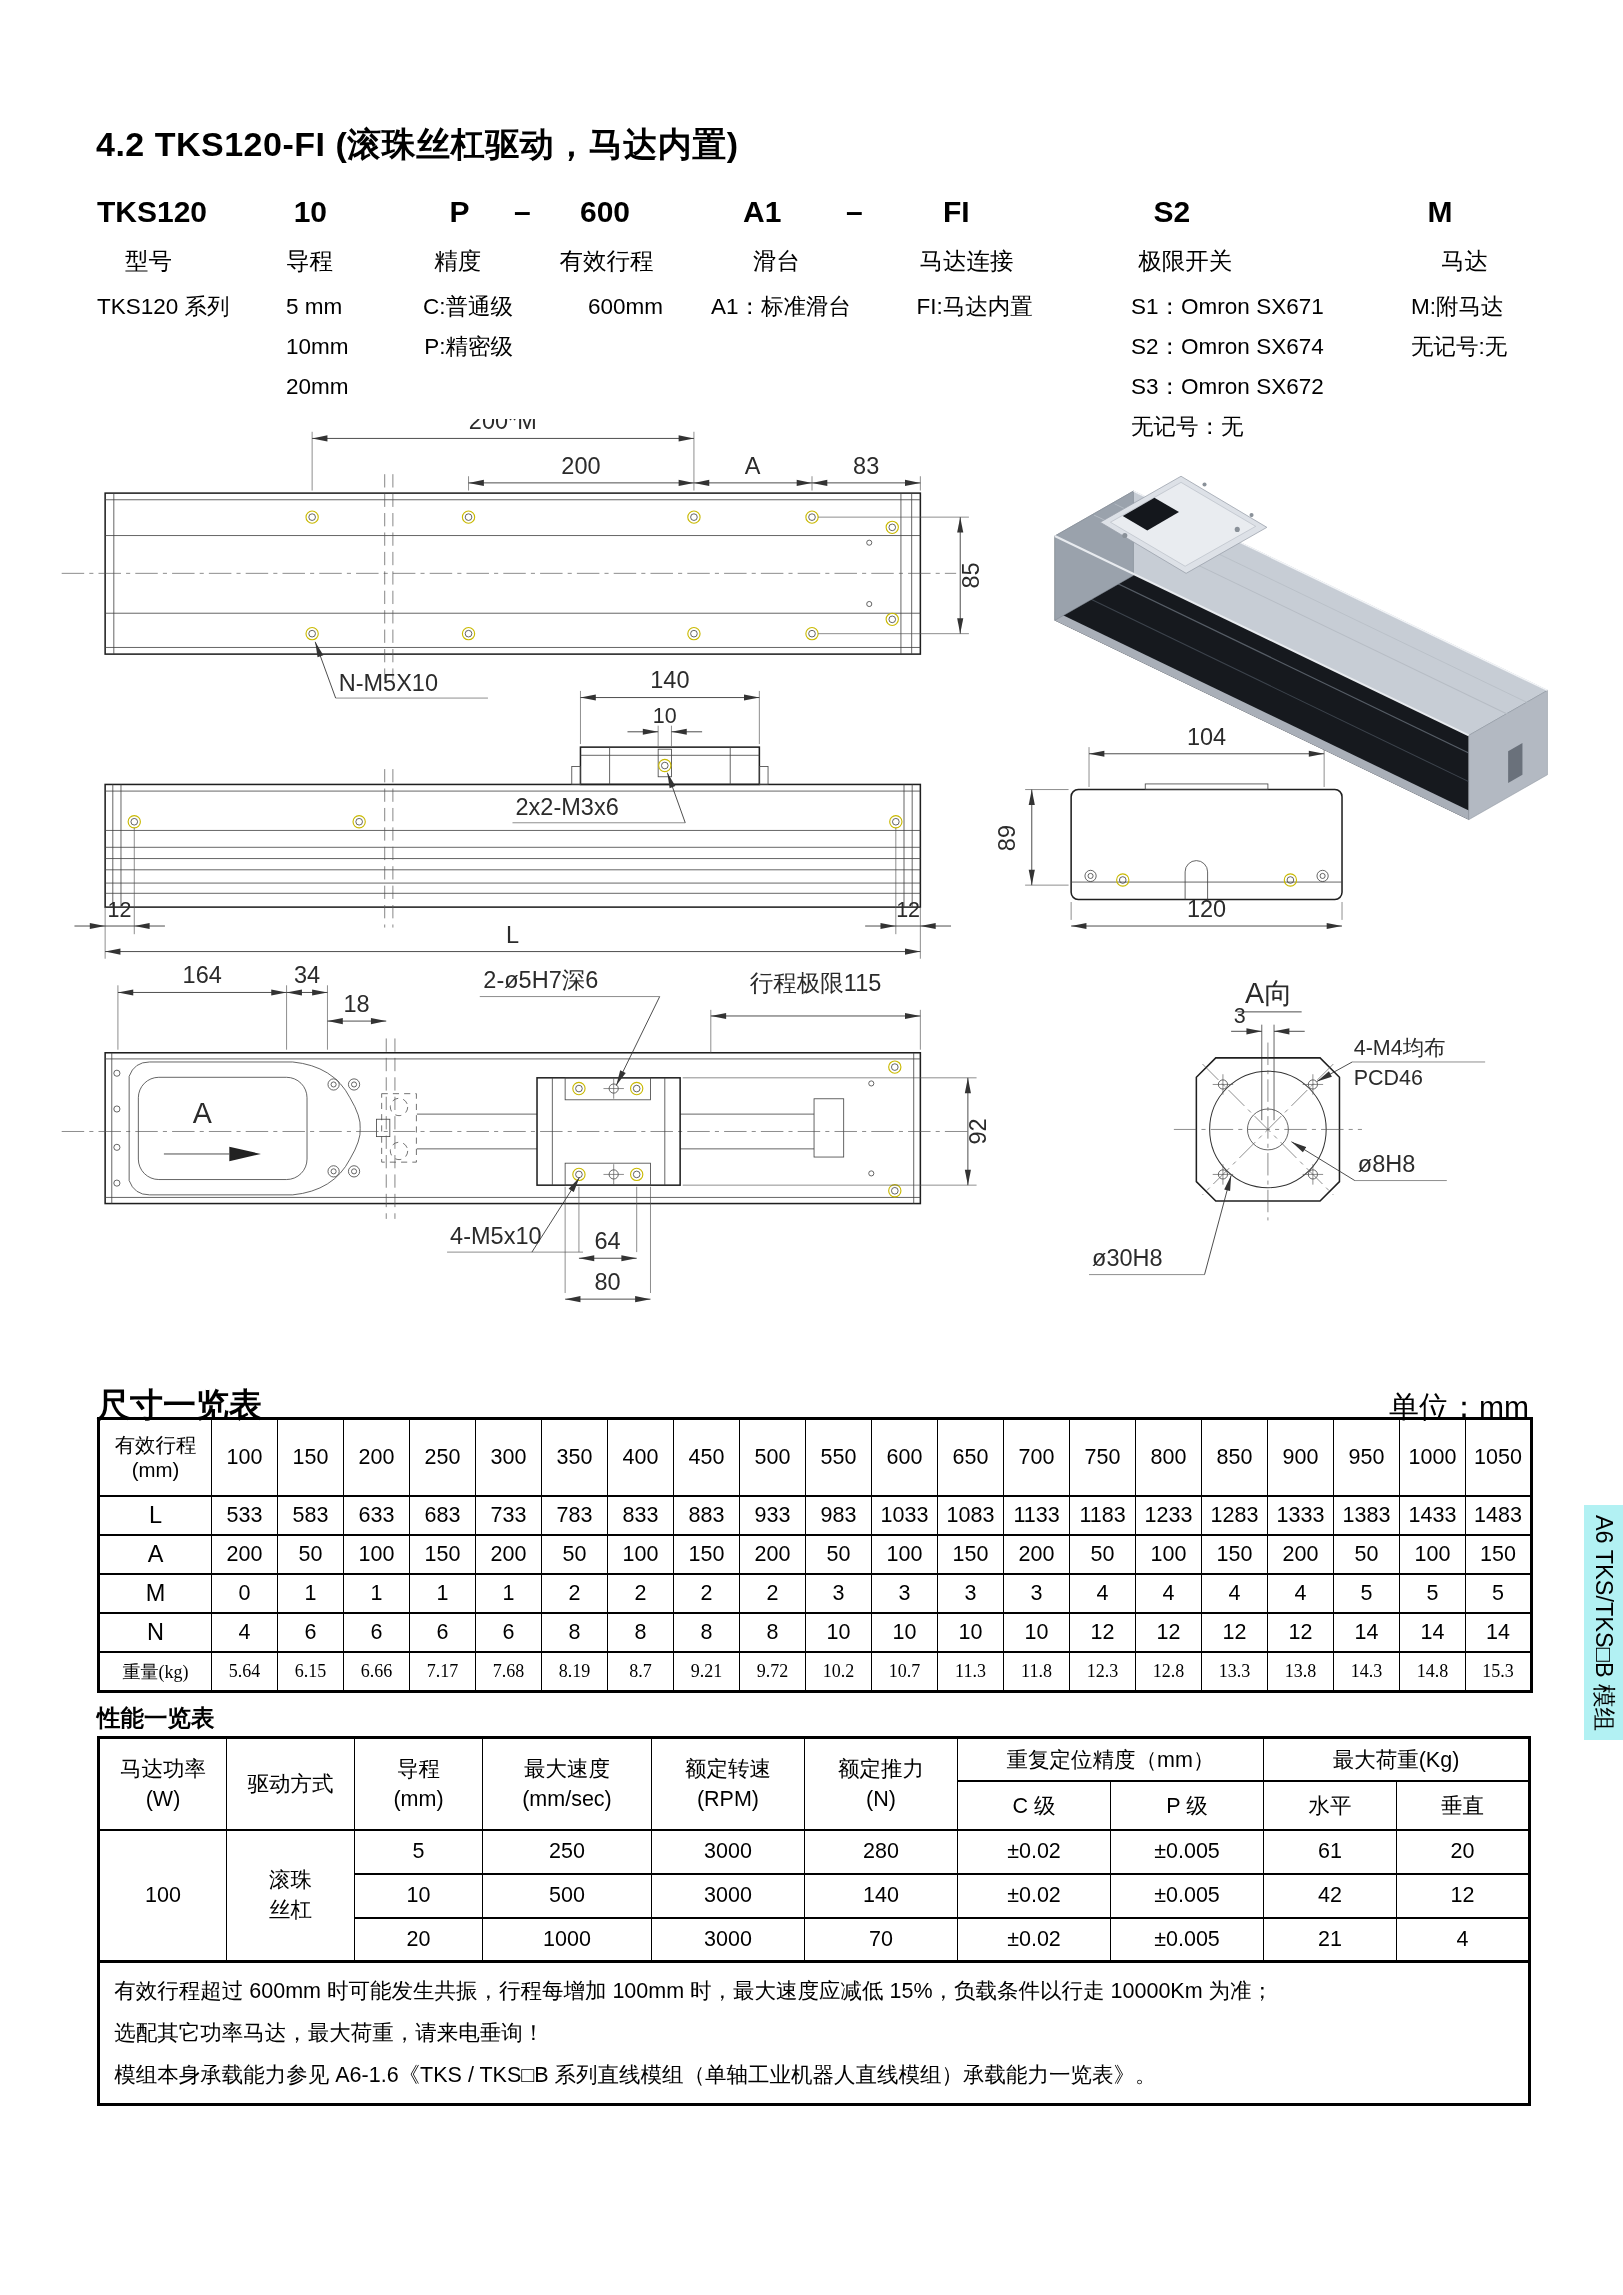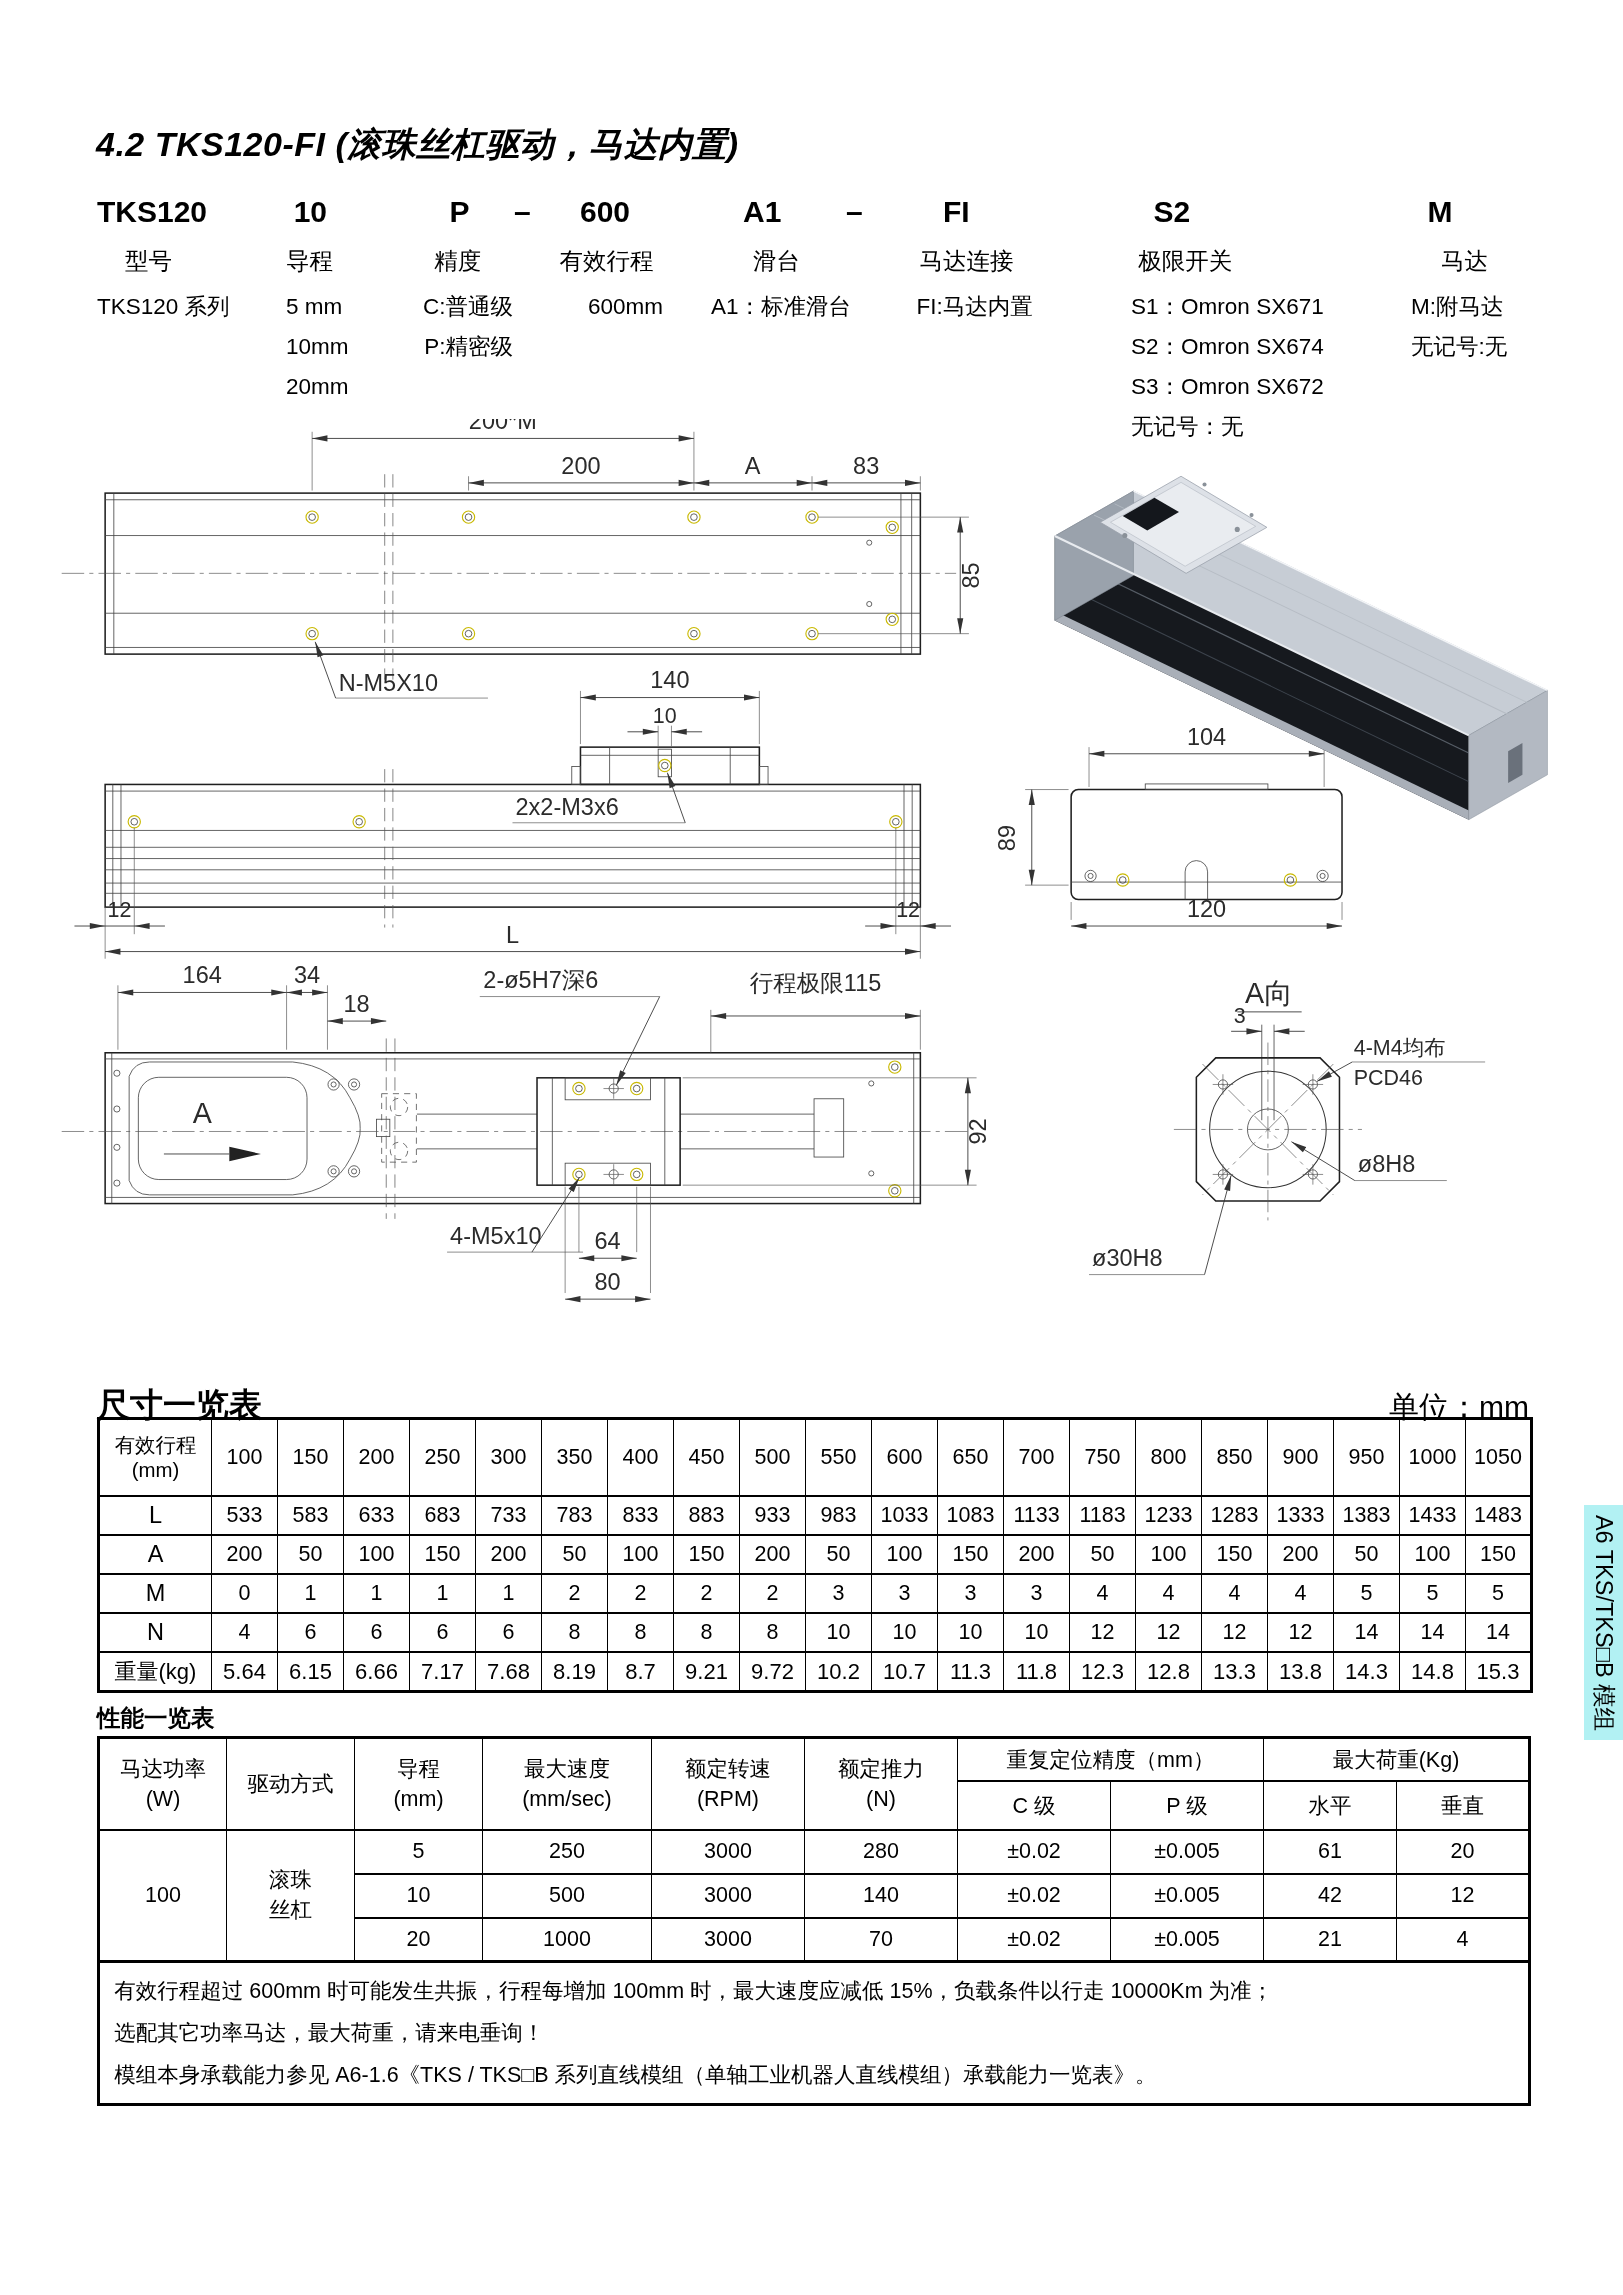--- a/index.html
+++ b/index.html
@@ -1,19 +1,19 @@
 <!DOCTYPE html>
 <html style="font-size:8.2px"><head>
 <meta charset="utf-8">
 <style>
   html,body{margin:0;padding:0;background:#ffffff;}
   .page{position:relative;width:1624px;height:2295px;background:#fff;overflow:hidden;
         font-family:"Liberation Sans","DejaVu Sans",sans-serif;color:#000;}
   .abs{position:absolute;}
-  .doc-title{left:96px;top:122px;font-size:34px;font-weight:bold;letter-spacing:0.5px;font-style:italic;}
+  .doc-title{left:96px;top:122px;font-size:34px;font-weight:bold;letter-spacing:0.5px;}
   
   .code-col{top:196px;}
   .code{font-size:30px;font-weight:bold;line-height:32px;white-space:nowrap;}
   .clabel{font-size:23.5px;margin-top:17.4px;white-space:nowrap;}
   .clines{margin-top:9.2px;}
   .cline{font-size:22.5px;line-height:40px;white-space:nowrap;}
   
   .s3{stroke:#1f1f1f;stroke-width:3;fill:none;}
   .s2{stroke:#333;stroke-width:2;fill:none;}
   .s15{stroke:#444;stroke-width:1.6;fill:none;}
@@ -31,21 +31,21 @@
   .dims-unit{left:1314px;top:1387px;width:215px;text-align:right;font-size:30px;}
   .perf-title{left:97px;top:1702px;font-size:23.5px;}
   .dims-table{left:97px;top:1417px;border-collapse:collapse;table-layout:fixed;width:1431px;
               font-size:21.5px;text-align:center;border:3.6px solid #000;}
   .dims-table td{border:1.3px solid #000;border-top-width:2px;border-bottom-width:2px;
                  padding:0;height:37px;overflow:hidden;}
   .dims-table tr.dhead td{height:75px;}
   .dims-table td.corner{font-size:20.4px;line-height:24.5px;}
   .dims-table td.rowlab{font-size:23.5px;}
   .dims-table td.rowlab-sm{font-size:18.4px;}
-  .dims-table tr.smallrow td{font-size:22px;}
+  .dims-table tr.smallrow td{font-size:18px;font-family:Liberation Serif, serif;}
   .perf-table{left:97px;top:1736px;border-collapse:collapse;table-layout:fixed;width:1431px;
               font-size:21.5px;text-align:center;border:3.6px solid #000;}
   .perf-table td{border:1.3px solid #000;border-top-width:2px;border-bottom-width:2px;padding:0;}
   .perf-table .h1{height:43px;} .perf-table .h2{height:49px;} .perf-table .dr{height:44px;}
   .perf-table .two{line-height:30px;}
   .perf-notes{border-top:3.6px solid #000 !important;text-align:left;font-size:21.5px;
               padding:7.2px 14.3px !important;line-height:42px;}
   
   .side-tab{left:1584px;top:1505px;width:40px;height:235px;background:#b2f1f3;
             display:flex;align-items:center;justify-content:center;}

